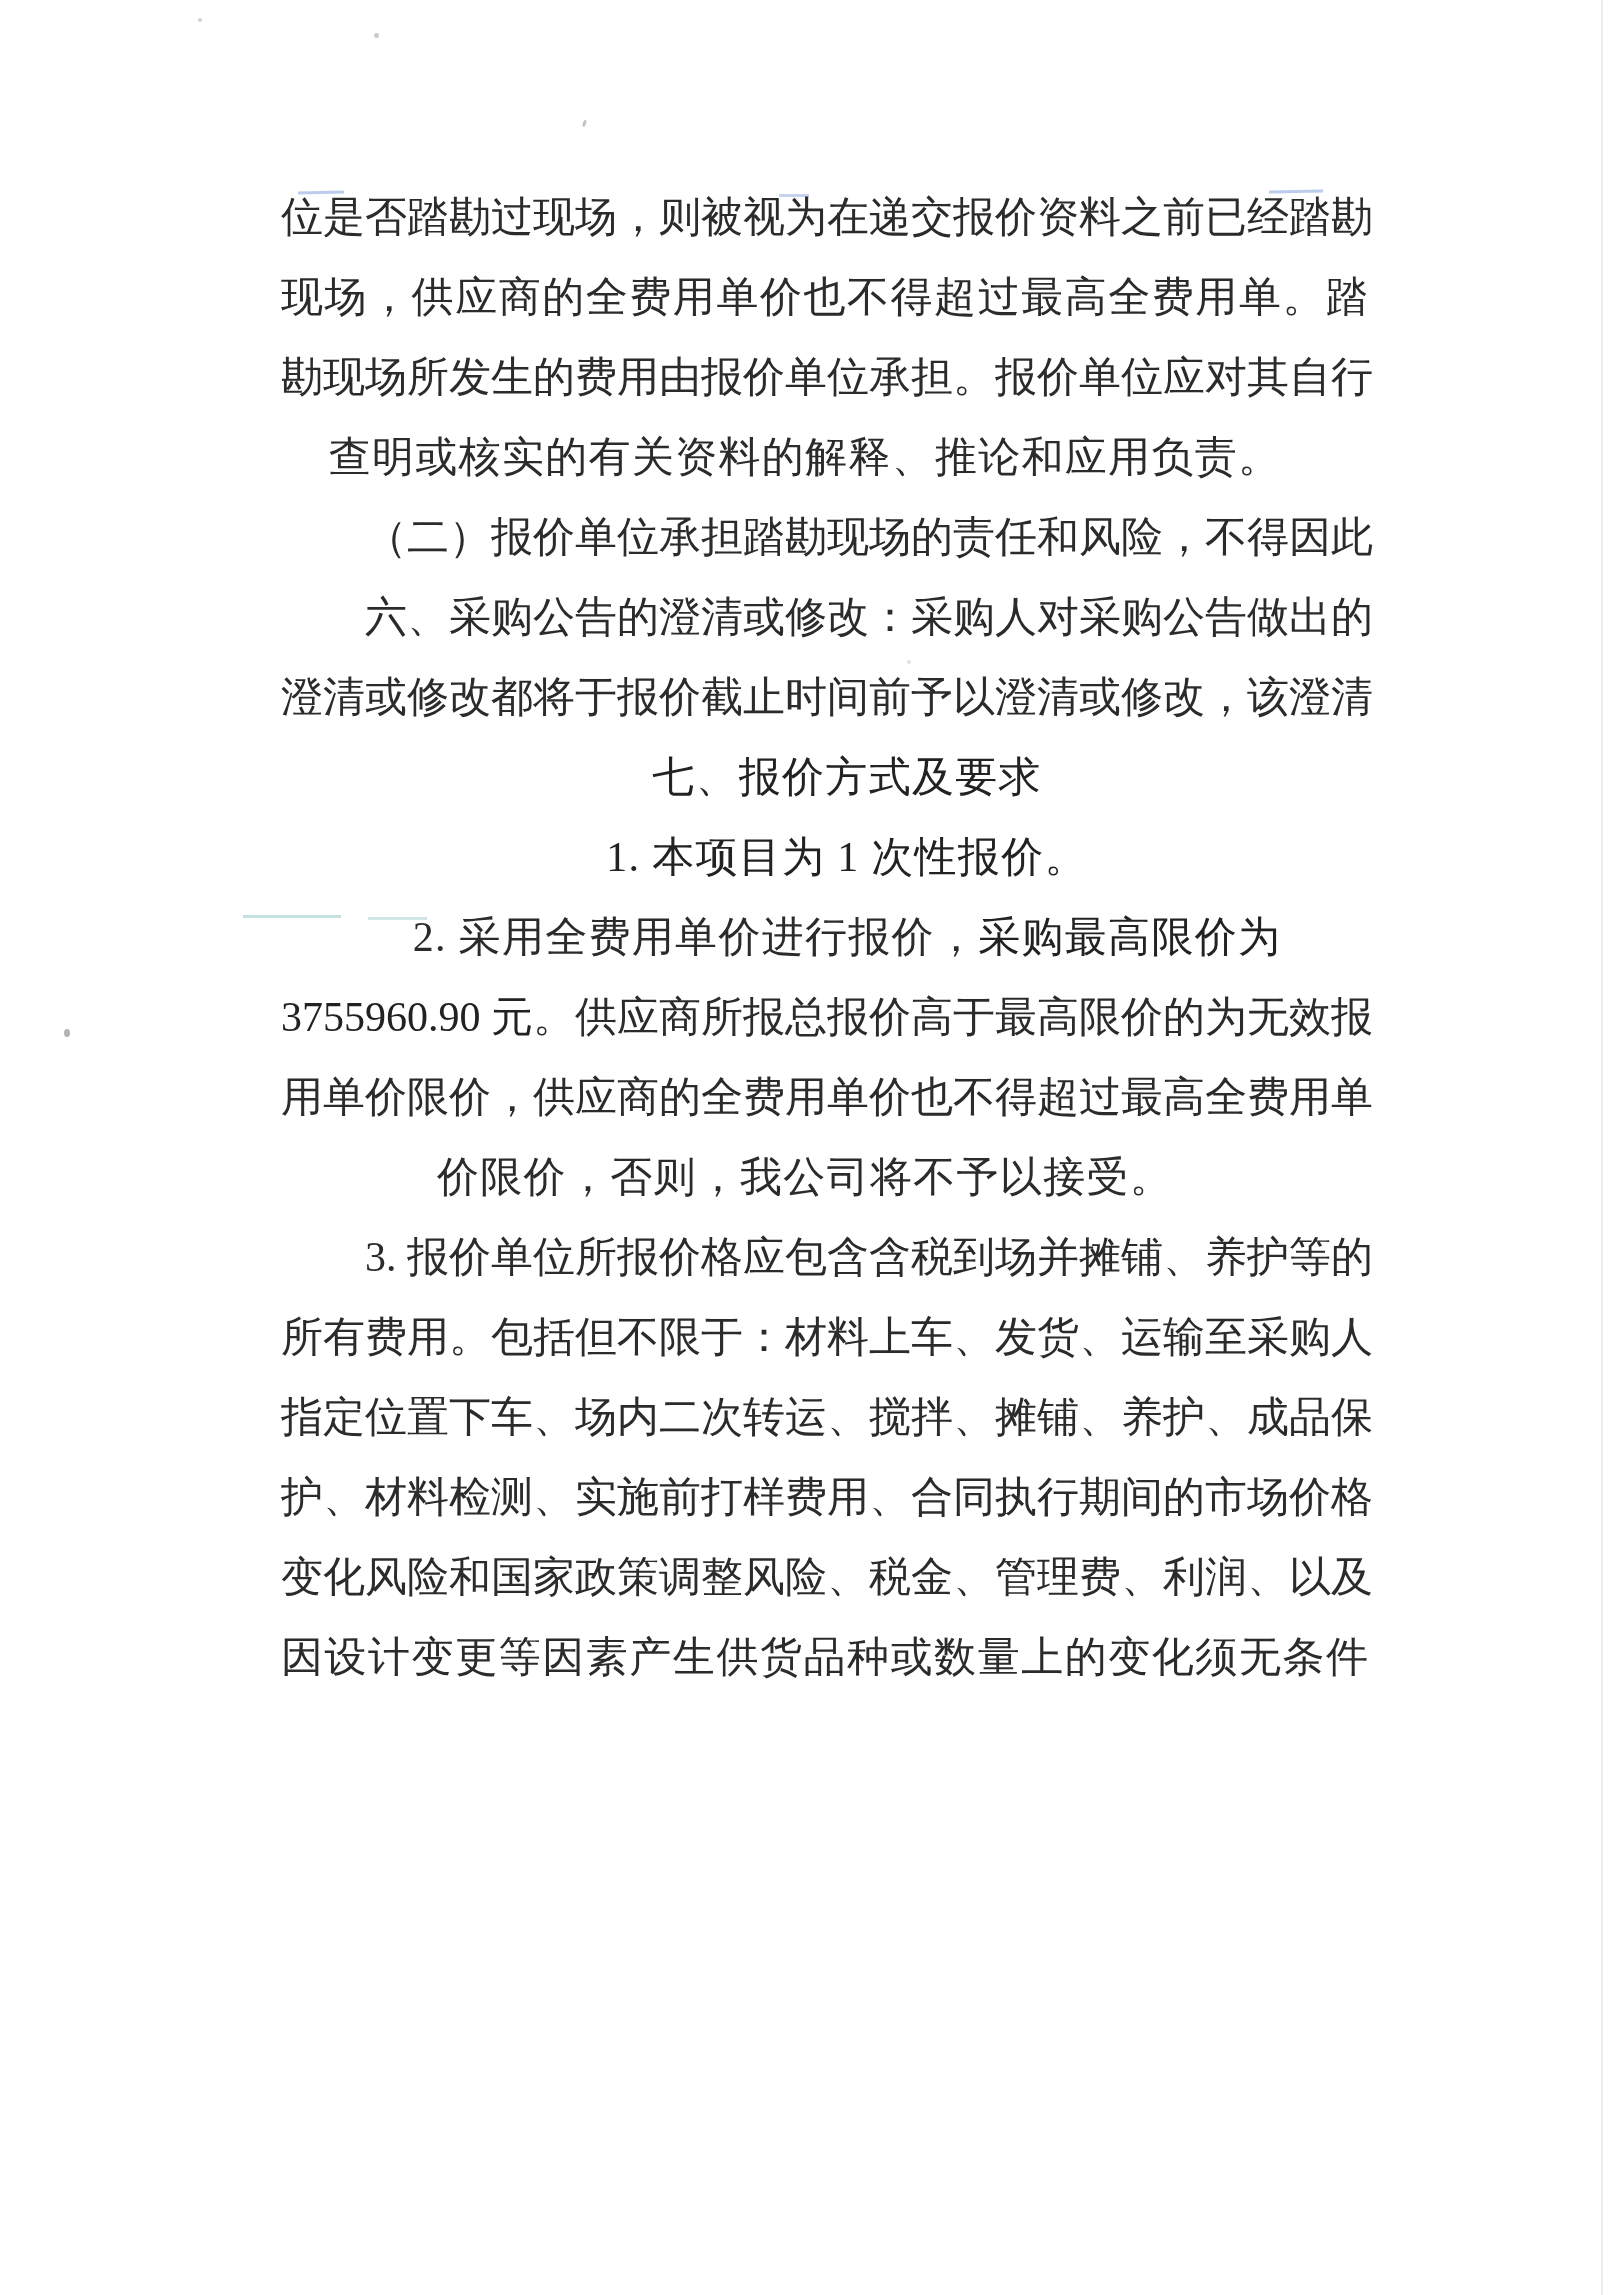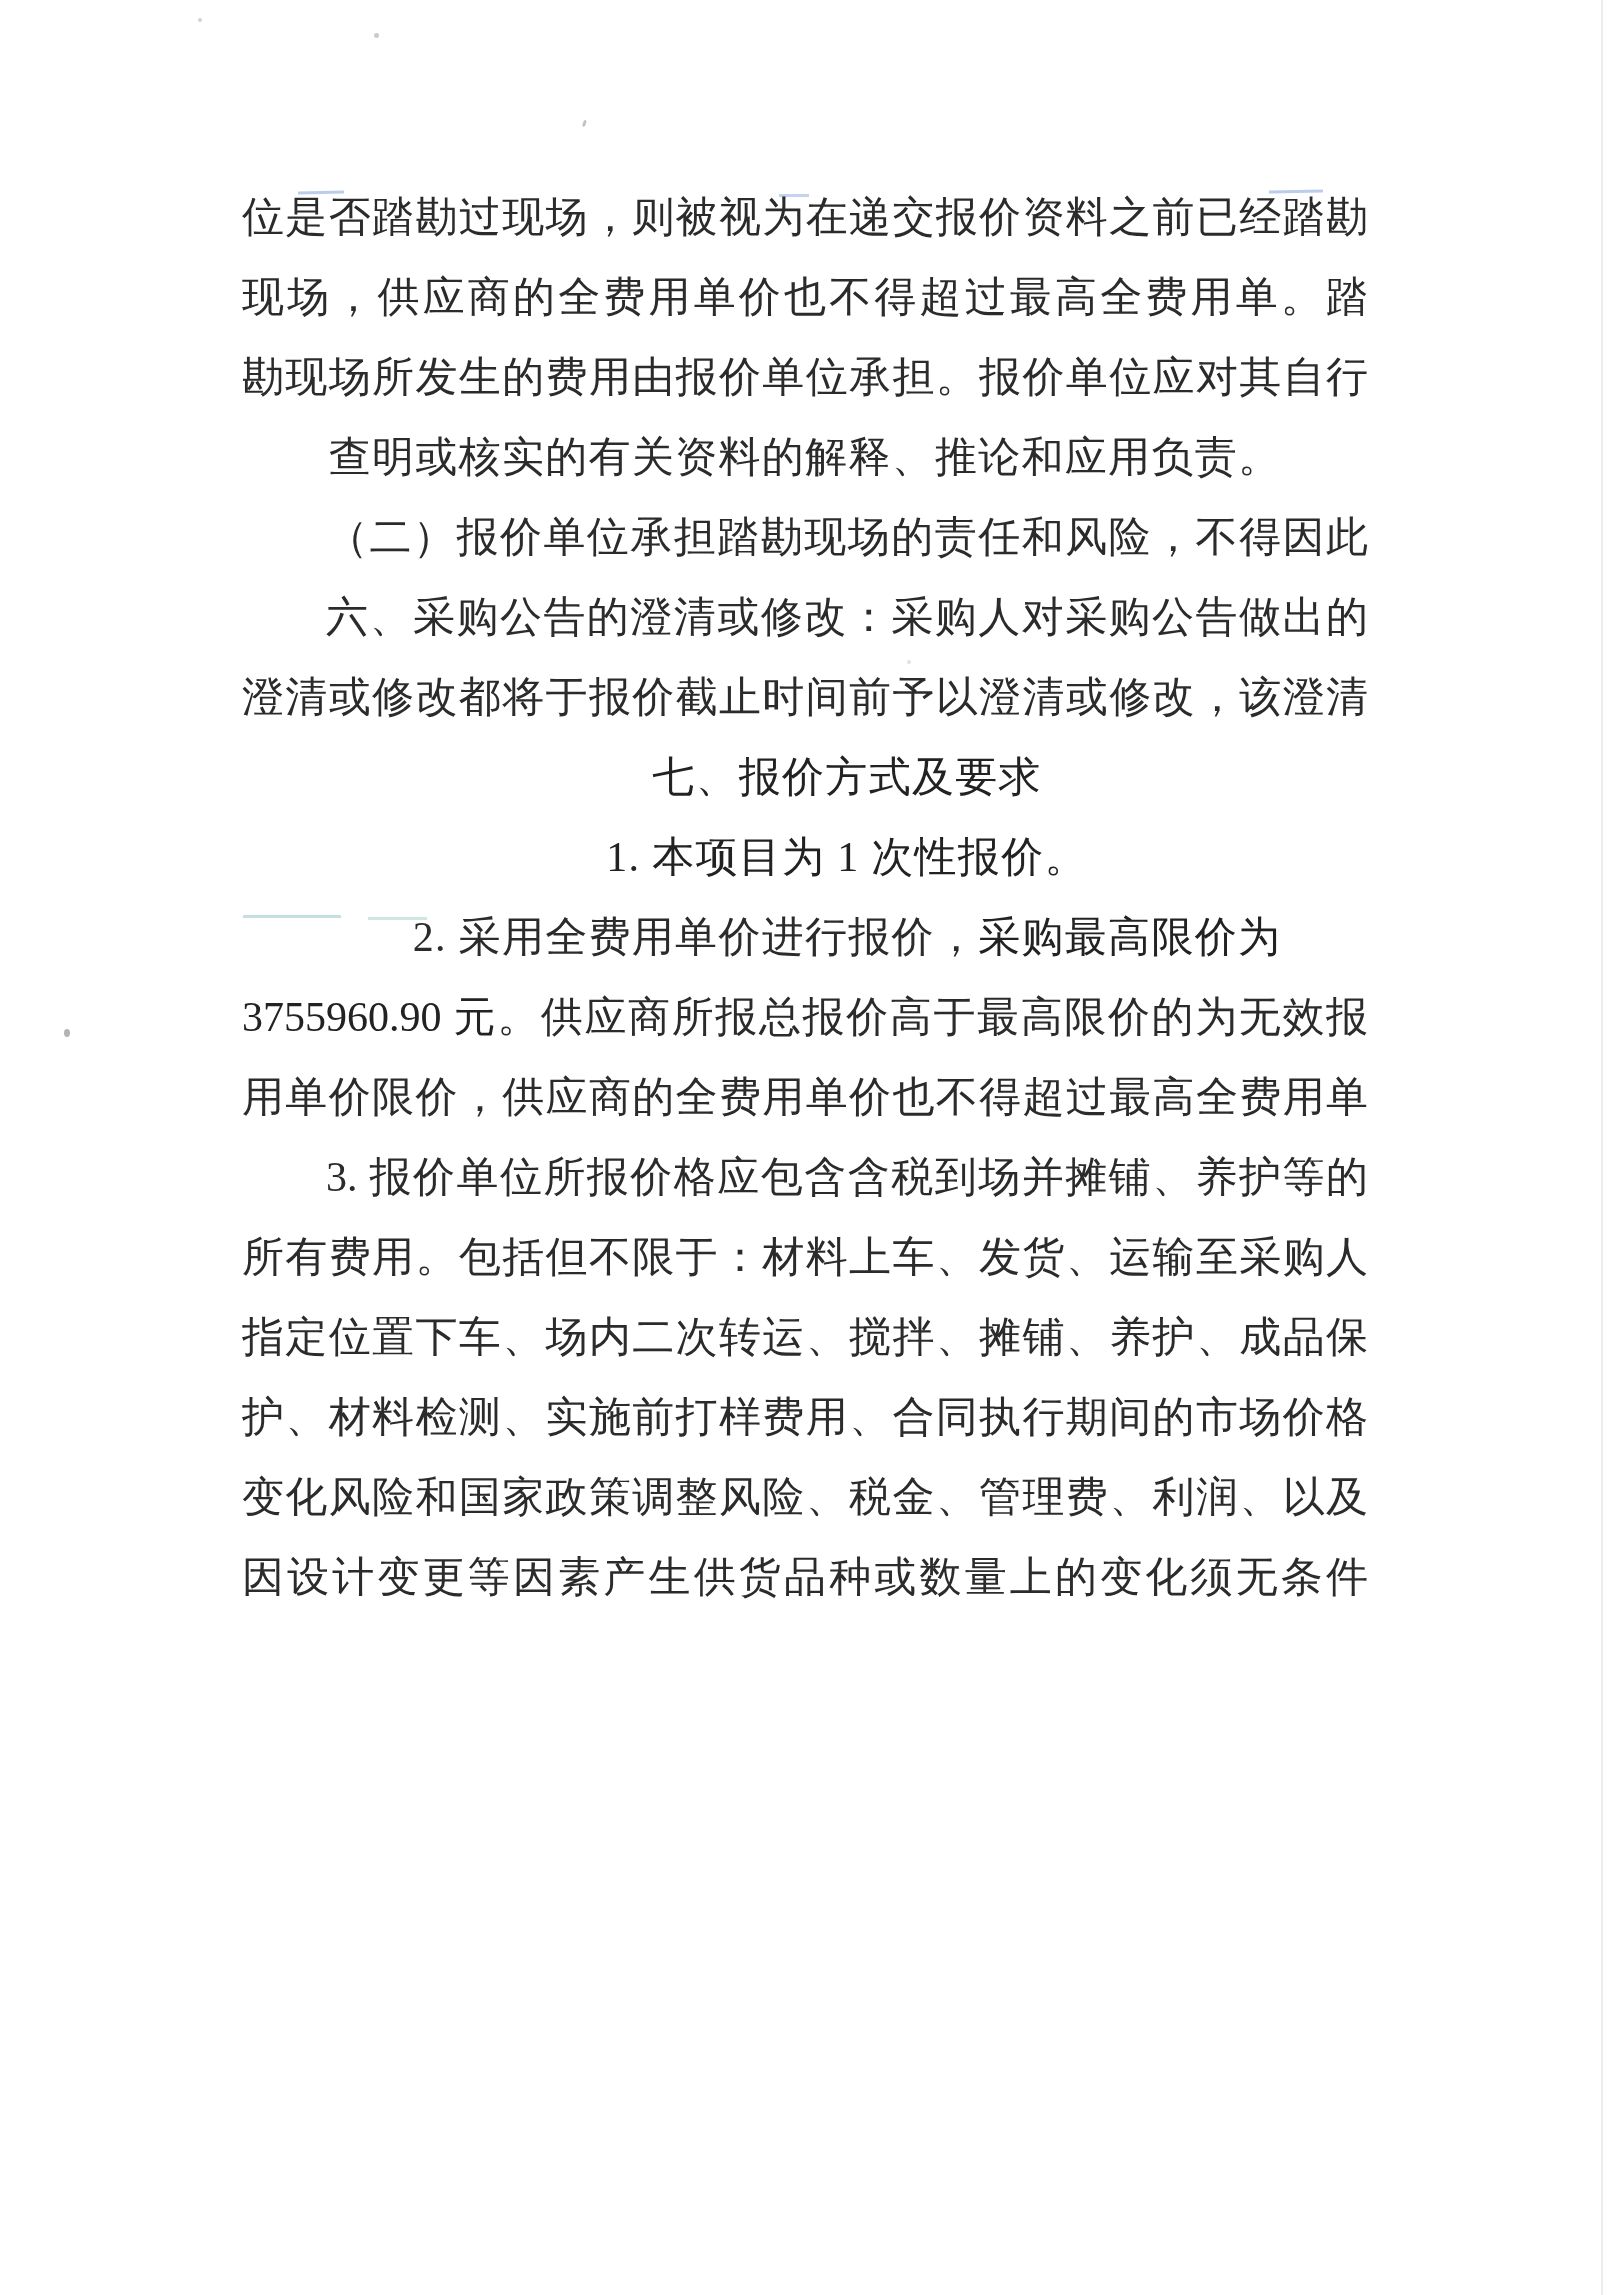--- a/index.html
+++ b/index.html
@@ -24,20 +24,21 @@
     line-height: 80px;
     white-space: nowrap;
     letter-spacing: 1.3px;
     text-align: center;
   }
   .line.justify {
     letter-spacing: 0;
     text-align: justify;
     text-align-last: justify;
     text-justify: inter-character;
+    margin-left: 39px;
   }
   .line.indent { padding-left: 84px; }
   .run.bold { font-weight: 400; color: #222222; }
   
   .artifact { position: absolute; pointer-events: none; }
   .art-blue1 { left: 298px; top: 191px; width: 46px; height: 3.3px; background: #5b7fd0; opacity: .40; transform: rotate(-1deg); }
   .art-blue2 { left: 779px; top: 194px; width: 30px; height: 2.6px; background: #5b7fd0; opacity: .35; }
   .art-blue3 { left: 1269px; top: 190px; width: 54px; height: 3.3px; background: #5b7fd0; opacity: .40; transform: rotate(-1deg); }
   .art-teal1 { left: 243px; top: 915px; width: 98px; height: 3.3px; background: #3f9b96; opacity: .30; }
   .art-teal2 { left: 368px; top: 917px; width: 59px; height: 2.6px; background: #3f9b96; opacity: .25; }
@@ -71,20 +72,21 @@
       <div class="line justify"><span class="run">勘现场所发生的费用由报价单位承担。报价单位应对其自行</span></div>
       <div class="line"><span class="run">查明或核实的有关资料的解释、推论和应用负责。</span></div>
       <div class="line indent justify"><span class="run">（二）报价单位承担踏勘现场的责任和风险，不得因此</span></div>
       <div class="line indent justify"><span class="run">六、采购公告的澄清或修改：采购人对采购公告做出的</span></div>
       <div class="line justify"><span class="run">澄清或修改都将于报价截止时间前予以澄清或修改，该澄清</span></div>
       <div class="line indent"><span class="run bold">七、报价方式及要求</span></div>
       <div class="line indent"><span class="run bold">1. 本项目为 1 次性报价。</span></div>
       <div class="line indent"><span class="run">2. 采用全费用单价进行报价，</span><span class="run bold">采购最高限价为</span></div>
       <div class="line justify"><span class="run bold">3755960.90 元</span><span class="run">。供应商所报总报价高于最高限价的为无效报</span></div>
       <div class="line justify"><span class="run">用单价限价，供应商的全费用单价也不得超过最高全费用单</span></div>
+      <div class="line"><span class="run">价限价，否则，我公司将不予以接受。</span></div>
       <div class="line indent justify"><span class="run">3. 报价单位所报价格应包含含税到场并摊铺、养护等的</span></div>
       <div class="line justify"><span class="run">所有费用。包括但不限于：材料上车、发货、运输至采购人</span></div>
       <div class="line justify"><span class="run">指定位置下车、场内二次转运、搅拌、摊铺、养护、成品保</span></div>
       <div class="line justify"><span class="run">护、材料检测、实施前打样费用、合同执行期间的市场价格</span></div>
       <div class="line justify"><span class="run">变化风险和国家政策调整风险、税金、管理费、利润、以及</span></div>
       <div class="line justify"><span class="run">因设计变更等因素产生供货品种或数量上的变化须无条件</span></div>
     </div>
 </div>
 
 

